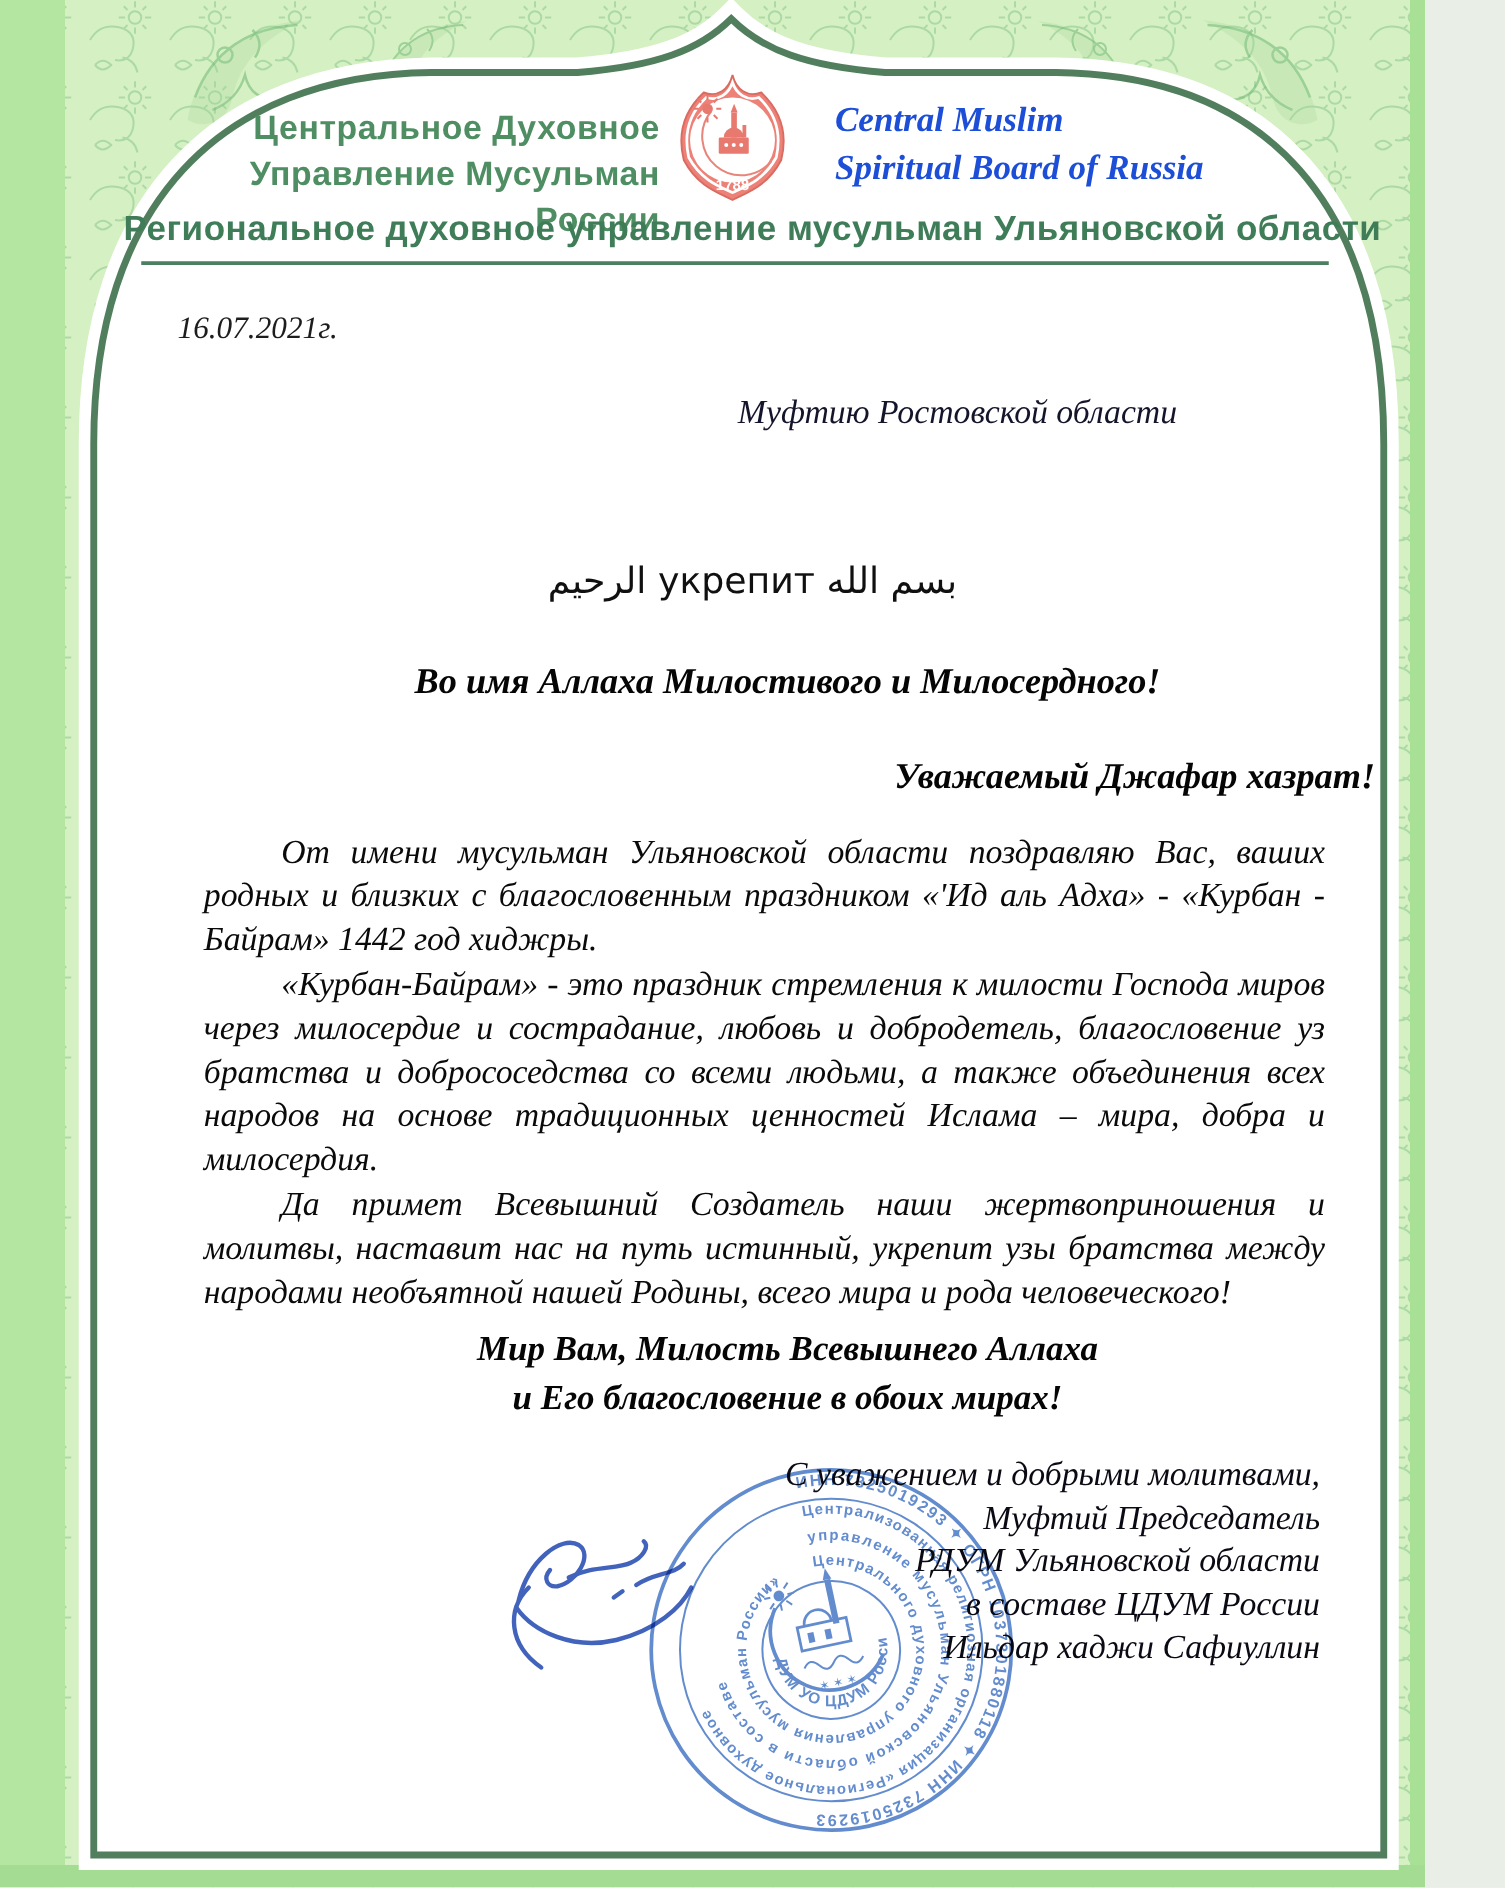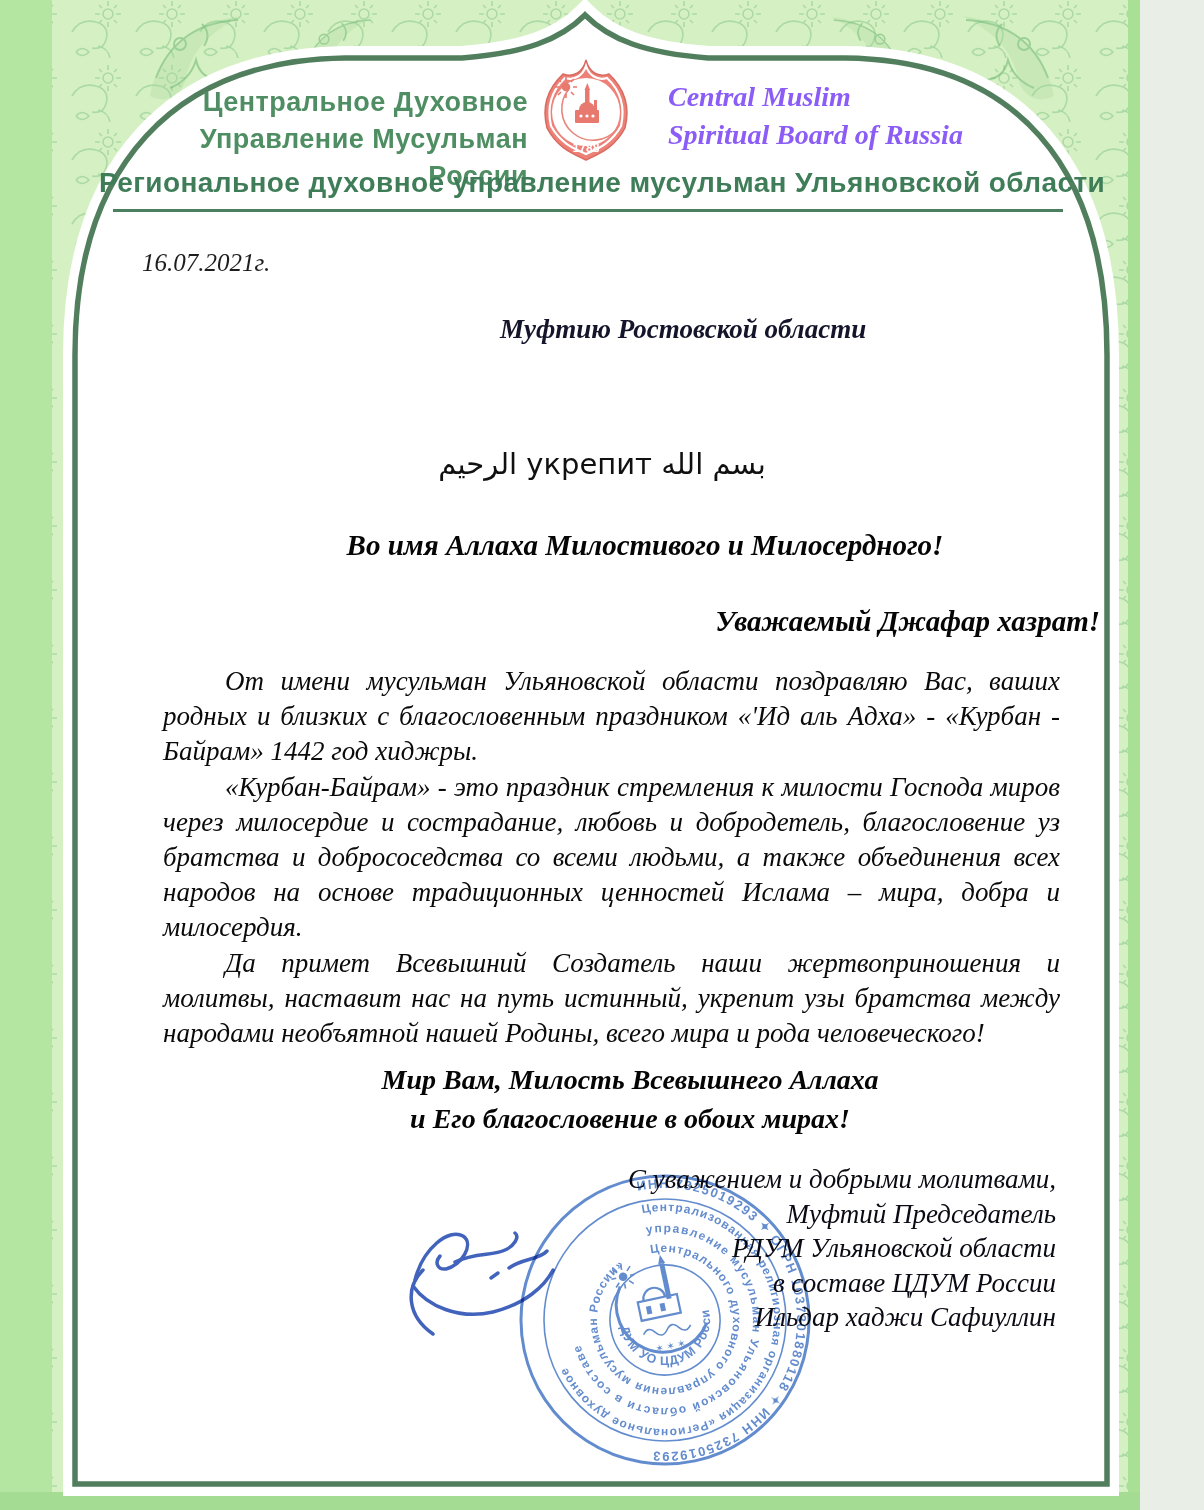--- a/index.html
+++ b/index.html
@@ -6,33 +6,33 @@
   .page{position:relative;width:1140px;height:1510px;background:#ffffff;overflow:hidden;
         font-family:"Liberation Serif", serif;}
   .abs{position:absolute;}
   svg{display:block;}
 
   
   .org-ru{left:150px;top:84px;width:378px;text-align:right;
           font-family:"Liberation Sans", sans-serif;font-weight:600;
           font-size:27px;line-height:37px;color:#4e8e62;letter-spacing:.5px;}
   .org-en{left:668px;top:78px;width:420px;text-align:left;
-          font-style:italic;font-weight:bold;font-size:28px;line-height:38px;color:#8b5cf6;}
+          font-style:italic;font-weight:bold;font-size:28px;line-height:38px;color:#1d4ed8;}
   .regional{left:82px;top:167px;width:1040px;text-align:center;
             font-family:"Liberation Sans", sans-serif;font-weight:bold;
             font-size:28px;color:#3f7d58;letter-spacing:.4px;}
   .regional-rule{left:113px;top:209px;width:950px;height:3px;background:#4c7f5f;}
 
   
   .date{left:142px;top:249px;font-style:italic;font-size:25px;color:#1d1d1d;}
-  .addressee{left:500px;top:311px;width:556px;text-align:left;
-             font-style:italic;font-size:27px;line-height:37px;color:#14142a;font-weight:bold;}
+  .addressee{left:488px;top:311px;width:556px;text-align:center;
+             font-style:italic;font-size:27px;line-height:37px;color:#14142a;}
   .basmala{left:352px;top:447px;width:500px;text-align:center;direction:rtl;
            font-family:"DejaVu Sans", sans-serif;font-size:29px;color:#101010;}
-  .invocation{left:175px;top:529px;width:940px;text-align:center;
+  .invocation{left:160px;top:529px;width:940px;text-align:center;
               font-style:italic;font-weight:bold;font-size:29px;color:#050505;}
   .salutation{left:160px;top:605px;width:940px;text-align:right;
               font-style:italic;font-weight:bold;font-size:29px;color:#050505;}
   .bodytext{left:163px;top:664px;width:897px;font-style:italic;font-size:27px;
             line-height:35.2px;color:#0a0a0a;text-align:justify;}
   .bodytext p{margin:0;text-indent:62px;}
   .blessing{left:160px;top:1060px;width:940px;text-align:center;
             font-style:italic;font-weight:bold;font-size:28px;line-height:39px;color:#050505;}
   .signoff{left:500px;top:1162px;width:556px;text-align:right;z-index:2;
            font-style:italic;font-size:27px;line-height:34.5px;color:#0a0a14;}

